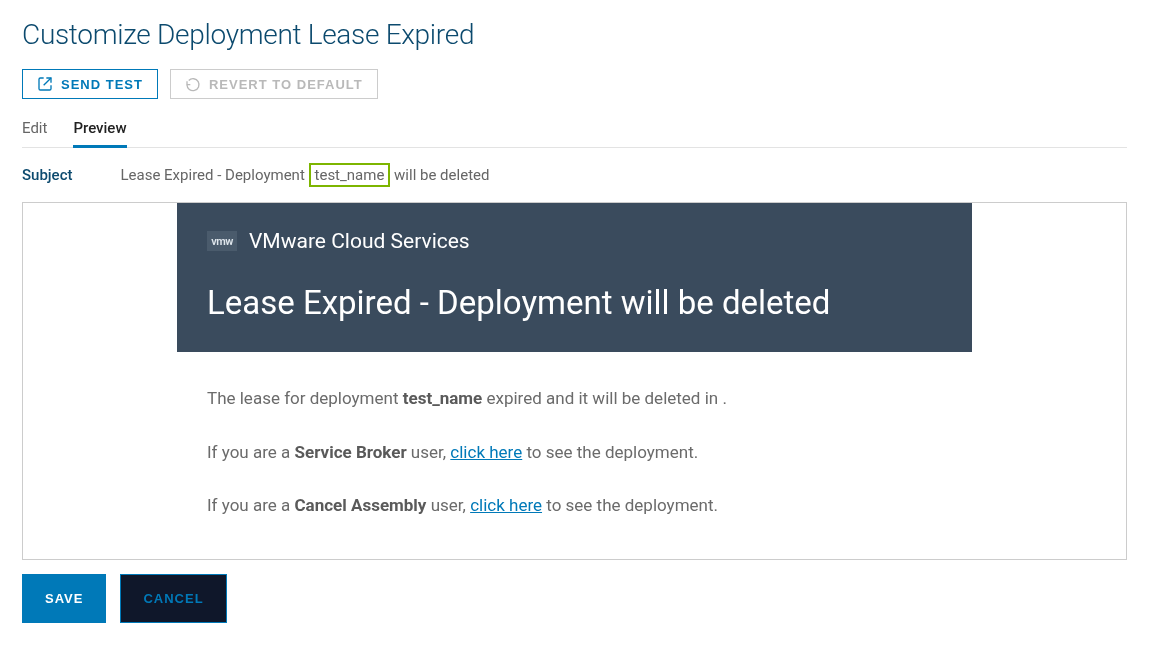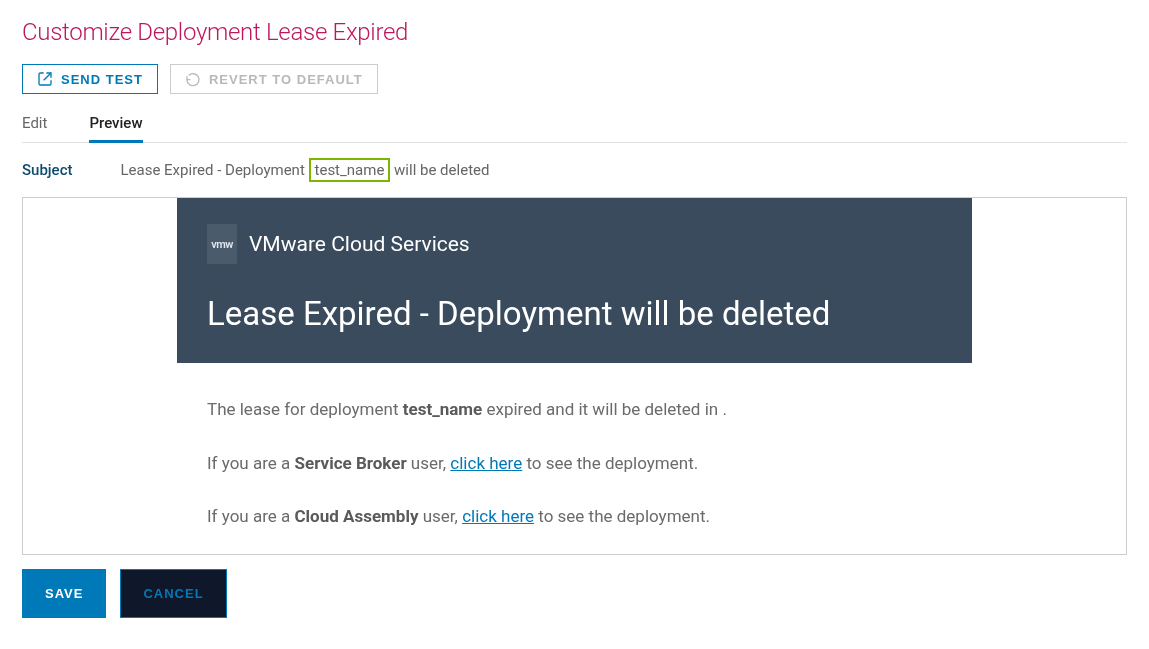--- a/index.html
+++ b/index.html
@@ -1,36 +1,36 @@
 <!DOCTYPE html>
 <html><head>
 <meta charset="utf-8">
 <style>
   * { box-sizing: border-box; }
   html, body { margin: 0; padding: 0; font-family: -apple-system, BlinkMacSystemFont, "Segoe UI", Roboto, "Helvetica Neue", Arial, sans-serif; background: #fff; color: #565656; }
   .page { padding: 18px 22px; width: 1149px; }
-  .page-title { font-size: 24px; font-weight: 300; color: #be185d; margin: 0 0 18px 0; letter-spacing: -0.3px; }
+  .page-title { font-size: 28px; font-weight: 300; color: #0c4a6e; margin: 0 0 18px 0; letter-spacing: -0.3px; }
   .toolbar { display: flex; gap: 12px; margin-bottom: 14px; }
   .btn { display: inline-flex; align-items: center; gap: 8px; padding: 6px 14px; font-size: 13px; font-weight: 600; letter-spacing: 1px; border: 1px solid #0079b8; background: #fff; color: #0079b8; cursor: pointer; text-transform: uppercase; }
   .btn svg { width: 16px; height: 16px; }
   .btn-disabled { border-color: #ccc; color: #b9b9b9; cursor: default; }
   .btn-primary { background: #0079b8; color: #fff; border-color: #0079b8; padding: 9px 22px; }
   .btn-secondary { background: #0f172a; color: #0079b8; border-color: #0079b8; padding: 16px 22px; }
-  .tabs { display: flex; gap: 42px; border-bottom: 1px solid #e3e3e3; margin-bottom: 18px; }
+  .tabs { display: flex; gap: 26px; border-bottom: 1px solid #e3e3e3; margin-bottom: 18px; }
   .tab { padding: 6px 0 8px 0; font-size: 15px; color: #666; cursor: pointer; border-bottom: 3px solid transparent; margin-bottom: -1px; }
   .tab.active { color: #222; border-bottom-color: #0079b8; font-weight: 500; }
   .subject-row { display: flex; align-items: center; gap: 48px; font-size: 15px; margin-bottom: 18px; }
   .subject-label { color: #0c4a6e; font-weight: 500; }
   .subject-value { color: #666; }
   .token { border: 2px solid #7db500; padding: 1px 4px; color: #666; }
   .preview-wrap { position: relative; border: 1px solid #ccc; height: 358px; overflow-y: scroll; }
   .email { width: 795px; margin: 0 auto; }
   .email-header { background: #3a4b5d; color: #fff; padding: 26px 30px 30px; }
   .brand-row { display: flex; align-items: center; gap: 12px; margin-bottom: 30px; }
-  .brand-mark { width: 30px; height: 40px; display: flex; align-items: center; justify-content: center; background: #4a5b6c; color: #dfe6ec; font-size: 11px; font-weight: 600; letter-spacing: -0.5px; }
+  .brand-mark { width: 30px; height: 20px; display: flex; align-items: center; justify-content: center; background: #4a5b6c; color: #dfe6ec; font-size: 11px; font-weight: 600; letter-spacing: -0.5px; }
   .brand-name { font-size: 21px; font-weight: 400; color: #fff; }
   .email-title { font-size: 33px; font-weight: 400; color: #fff; }
   .email-body { padding: 34px 30px 20px; font-size: 17px; line-height: 1.5; color: #6b6b6b; }
   .email-body p { margin: 0 0 28px 0; }
   .email-body b { font-weight: 700; color: #5a5a5a; }
   .email-body a { color: #0079b8; text-decoration: underline; }
   .footer-actions { display: flex; gap: 14px; margin-top: 14px; }
 </style>
 </head>
 <body>
@@ -78,21 +78,21 @@
         <div class="email-title">Lease Expired - Deployment will be deleted</div>
       </div>
       <div class="email-body">
         <p>
           <span>The lease for deployment </span><b>test_name</b><span> expired and it will be deleted in .</span>
         </p>
         <p>
           <span>If you are a </span><b>Service Broker</b><span> user, </span><a href="#">click here</a><span> to see the deployment.</span>
         </p>
         <p>
-          <span>If you are a </span><b>Cloud Assembly</b><span> user, </span><a href="#">click here</a><span> to see the deployment.</span>
+          <span>If you are a </span><b>Cancel Assembly</b><span> user, </span><a href="#">click here</a><span> to see the deployment.</span>
         </p>
       </div>
     </div>
   </div>
 
   <div class="footer-actions">
     <button class="btn btn-primary">Save</button>
     <button class="btn btn-secondary">Cancel</button>
   </div>
 </div>

